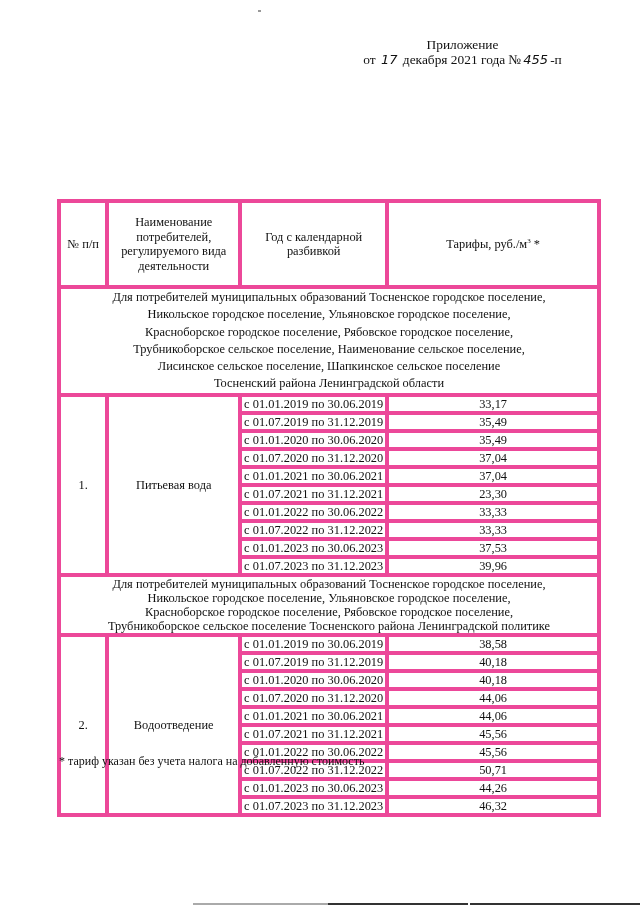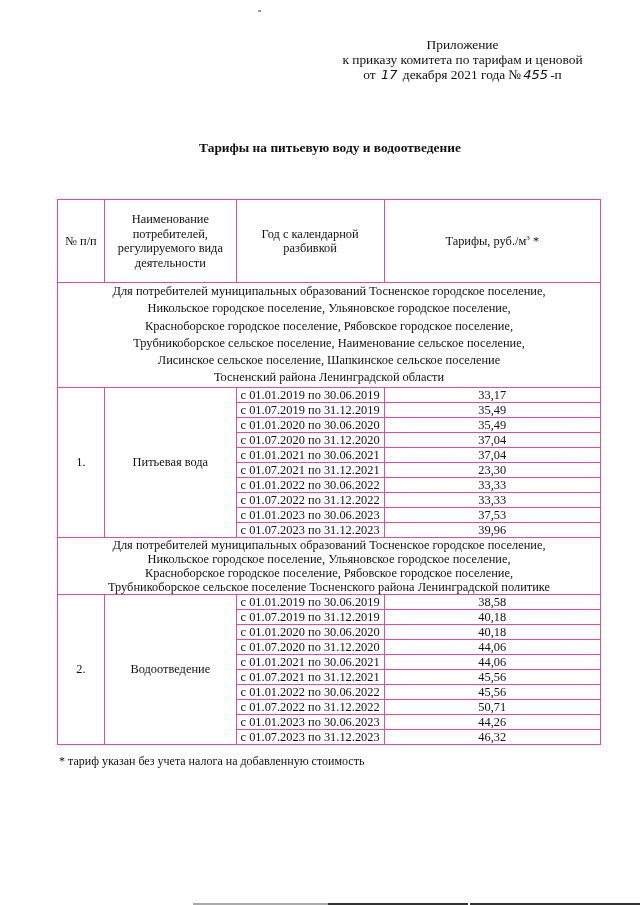--- a/index.html
+++ b/index.html
@@ -4,21 +4,21 @@
 <style>
   html, body { margin: 0; padding: 0; background: #fff; }
   body { width: 640px; height: 905px; position: relative; overflow: hidden; font-family: "Liberation Serif", serif; color: #111; }
   .page-mark { position: absolute; left: 258px; top: 10px; width: 3px; height: 2px; background: #999; }
   .appendix { position: absolute; left: 330px; top: 37px; width: 265px; text-align: center; font-size: 13.4px; line-height: 15px; }
   .appendix .line { display: block; white-space: nowrap; }
   .hand { font-family: "DejaVu Sans", sans-serif; font-style: italic; font-size: 13px; padding: 0 2px; }
   .title { position: absolute; left: 60px; top: 140px; width: 540px; text-align: center; font-weight: bold; font-size: 13.4px; line-height: 15.5px; }
   .title .line { display: block; white-space: nowrap; }
   table.tariffs { position: absolute; left: 57px; top: 199px; width: 544px; border-collapse: collapse; font-size: 12.4px; line-height: 14.5px; }
-  table.tariffs td, table.tariffs th { border: 1px solid #ec4899; padding: 0; text-align: center; vertical-align: middle; font-weight: normal; }
+  table.tariffs td, table.tariffs th { border: 4px solid #ec4899; padding: 0; text-align: center; vertical-align: middle; font-weight: normal; }
   th.c1 { width: 46px; }
   th.c2 { width: 131px; }
   th.c3 { width: 147px; }
   th.c4 { width: 216px; }
   tr.head th { height: 82px; }
   .h2text { display: block; padding: 0 4px; }
   td.group { height: 93px; line-height: 17.3px; padding-top: 1px; }
   td.group2 { height: 56px; line-height: 14px; }
   td.group .l, td.group2 .l { display: block; white-space: nowrap; }
   tr.rate td.period, tr.rate td.value { height: 14px; line-height: 14px; }
@@ -26,30 +26,28 @@
   .footnote { position: absolute; left: 59px; top: 754px; font-size: 12px; line-height: 15px; }
   .scan-line { position: absolute; top: 903px; height: 2px; background: #333; }
 </style>
 </head>
 <body>
 
 <div class="page-mark"></div>
 
 <div class="appendix">
   <span class="line">Приложение</span>
-  <span class="line">к приказу комитета по тарифам и ценовой</span>
   <span class="line">
     <span>от</span>
     <span class="hand">17</span>
     <span>декабря 2021 года №</span><span class="hand">455</span><span>-п</span>
   </span>
 </div>
 
 <div class="title">
-  <span class="line">Тарифы на питьевую воду и водоотведение</span>
 </div>
 
 <table class="tariffs">
   <tbody>
       <tr class="head">
     <th class="c1">№ п/п</th>
     <th class="c2">
           <span class="h2text">Наименование потребителей, регулируемого вида деятельности</span>
         </th>
     <th class="c3">Год с календарной разбивкой</th>

